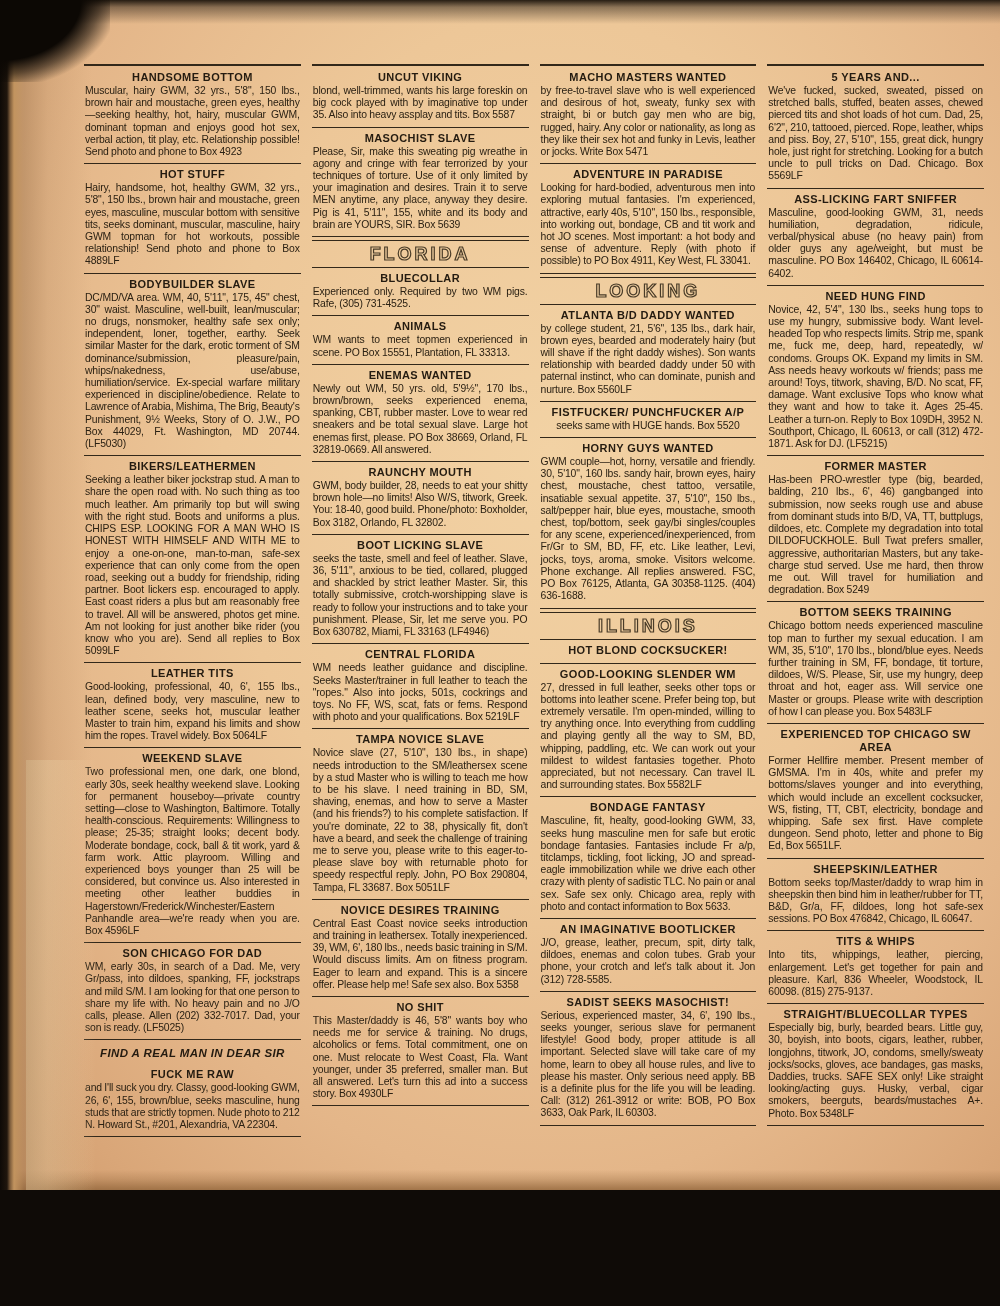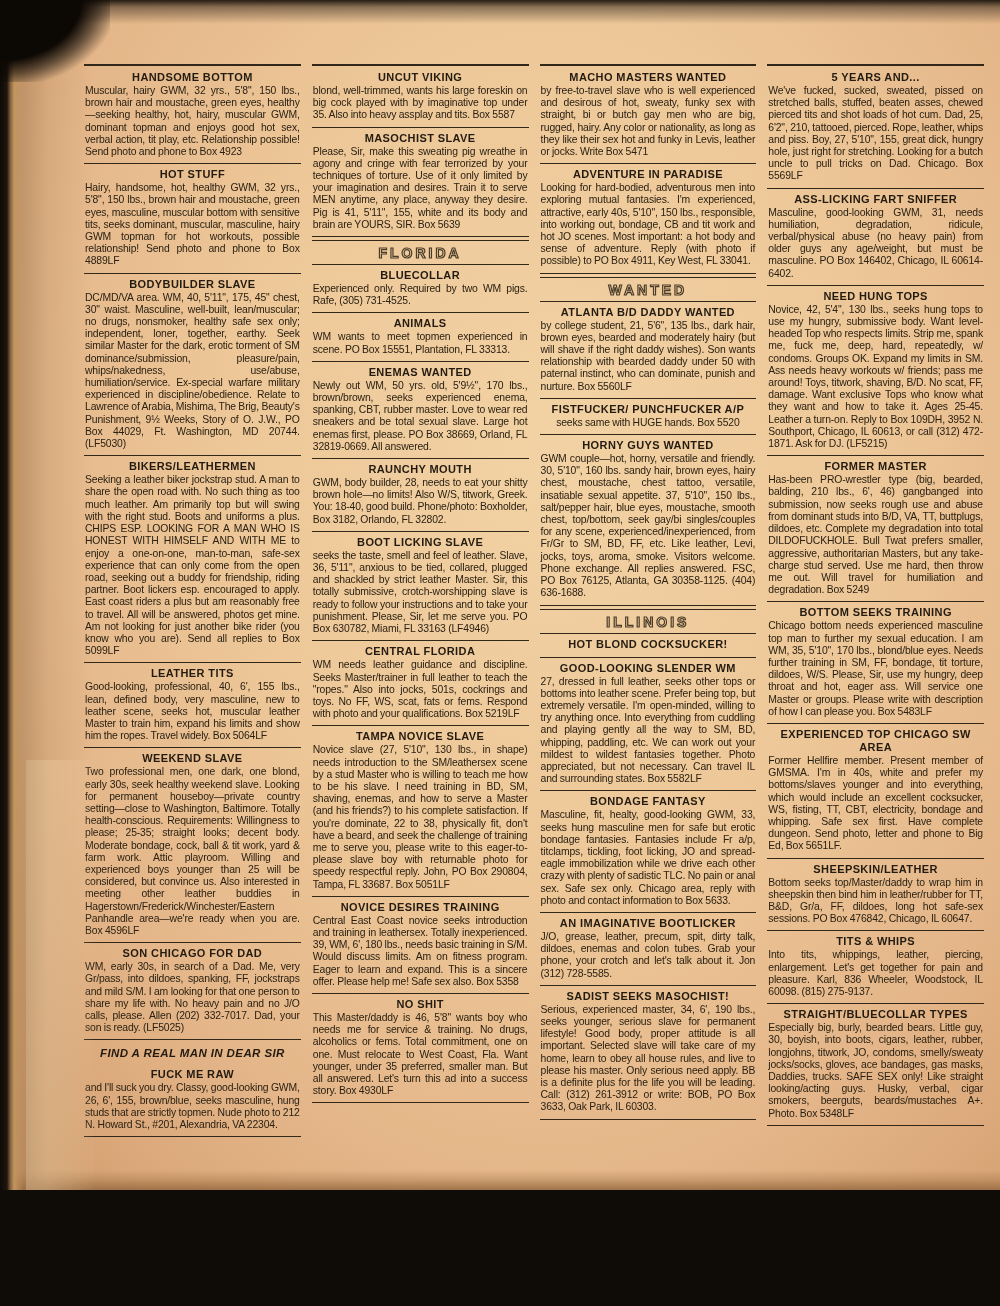--- a/index.html
+++ b/index.html
@@ -46,21 +46,21 @@
   .ad-body.center{text-align:center;}
   .banner{
     font-weight:bold;font-style:italic;font-size:11.5px;line-height:14px;
     text-align:center;letter-spacing:.4px;color:#241b10;padding:6px 0 4px;
   }
   .section{
     text-align:center;border-bottom:1.5px solid #32281a;border-top:1px solid #32281a;
     margin-top:3px;padding:3px 0 2px;
   }
   .section .outline{
-    font-weight:bold;font-size:14px;letter-spacing:3px;
+    font-weight:bold;font-size:18px;letter-spacing:3px;
     color:rgba(242,214,168,.25);
     -webkit-text-stroke:1.2px #4a3c28;
   }
   
   .footer-left{
     position:absolute;left:106px;top:1276px;font-style:italic;
     font-size:13px;color:#33281a;letter-spacing:.5px;
   }
   .footer-left b{font-size:13.5px;}
   .footer-right{
@@ -157,21 +157,21 @@
       </div>
     <div class="column">
         <div class="ad">
           <div class="ad-title">MACHO MASTERS WANTED</div>
           <div class="ad-body">by free-to-travel slave who is well experienced and desirous of hot, sweaty, funky sex with straight, bi or butch gay men who are big, rugged, hairy. Any color or nationality, as long as they like their sex hot and funky in Levis, leather or jocks. Write Box 5471</div>
         </div>
         <div class="ad">
           <div class="ad-title">ADVENTURE IN PARADISE</div>
           <div class="ad-body">Looking for hard-bodied, adventurous men into exploring mutual fantasies. I'm experienced, attractive, early 40s, 5'10", 150 lbs., responsible, into working out, bondage, CB and tit work and hot JO scenes. Most important: a hot body and sense of adventure. Reply (with photo if possible) to PO Box 4911, Key West, FL 33041.</div>
         </div>
-        <div class="section"><span class="outline">WANTED</span></div>
+        <div class="section"><span class="outline">LOOKING</span></div>
         <div class="ad">
           <div class="ad-title">ATLANTA B/D DADDY WANTED</div>
           <div class="ad-body">by college student, 21, 5'6", 135 lbs., dark hair, brown eyes, bearded and moderately hairy (but will shave if the right daddy wishes). Son wants relationship with bearded daddy under 50 with paternal instinct, who can dominate, punish and nurture. Box 5560LF</div>
         </div>
         <div class="ad">
           <div class="ad-title">FISTFUCKER/ PUNCHFUCKER A/P</div>
           <div class="ad-body center">seeks same with HUGE hands. Box 5520</div>
         </div>
         <div class="ad">
           <div class="ad-title">HORNY GUYS WANTED</div>
@@ -201,21 +201,21 @@
     <div class="column">
         <div class="ad">
           <div class="ad-title">5 YEARS AND...</div>
           <div class="ad-body">We've fucked, sucked, sweated, pissed on stretched balls, stuffed, beaten asses, chewed pierced tits and shot loads of hot cum. Dad, 25, 6'2", 210, tattooed, pierced. Rope, leather, whips and piss. Boy, 27, 5'10", 155, great dick, hungry hole, just right for stretching. Looking for a butch uncle to pull tricks on Dad. Chicago. Box 5569LF</div>
         </div>
         <div class="ad">
           <div class="ad-title">ASS-LICKING FART SNIFFER</div>
           <div class="ad-body">Masculine, good-looking GWM, 31, needs humiliation, degradation, ridicule, verbal/physical abuse (no heavy pain) from older guys any age/weight, but must be masculine. PO Box 146402, Chicago, IL 60614-6402.</div>
         </div>
         <div class="ad">
-          <div class="ad-title">NEED HUNG TOPS</div>
+          <div class="ad-title">NEED HUNG FIND</div>
           <div class="ad-body">Novice, 42, 5'4", 130 lbs., seeks hung tops to use my hungry, submissive body. Want level-headed Top who respects limits. Strip me, spank me, fuck me, deep, hard, repeatedly, w/ condoms. Groups OK. Expand my limits in SM. Ass needs heavy workouts w/ friends; pass me around! Toys, titwork, shaving, B/D. No scat, FF, damage. Want exclusive Tops who know what they want and how to take it. Ages 25-45. Leather a turn-on. Reply to Box 109DH, 3952 N. Southport, Chicago, IL 60613, or call (312) 472-1871. Ask for DJ. (LF5215)</div>
         </div>
         <div class="ad">
           <div class="ad-title">FORMER MASTER</div>
           <div class="ad-body">Has-been PRO-wrestler type (big, bearded, balding, 210 lbs., 6', 46) gangbanged into submission, now seeks rough use and abuse from dominant studs into B/D, VA, TT, buttplugs, dildoes, etc. Complete my degradation into total DILDOFUCKHOLE. Bull Twat prefers smaller, aggressive, authoritarian Masters, but any take-charge stud served. Use me hard, then throw me out. Will travel for humiliation and degradation. Box 5249</div>
         </div>
         <div class="ad">
           <div class="ad-title">BOTTOM SEEKS TRAINING</div>
           <div class="ad-body">Chicago bottom needs experienced masculine top man to further my sexual education. I am WM, 35, 5'10", 170 lbs., blond/blue eyes. Needs further training in SM, FF, bondage, tit torture, dildoes, W/S. Please, Sir, use my hungry, deep throat and hot, eager ass. Will service one Master or groups. Please write with description of how I can please you. Box 5483LF</div>
         </div>

